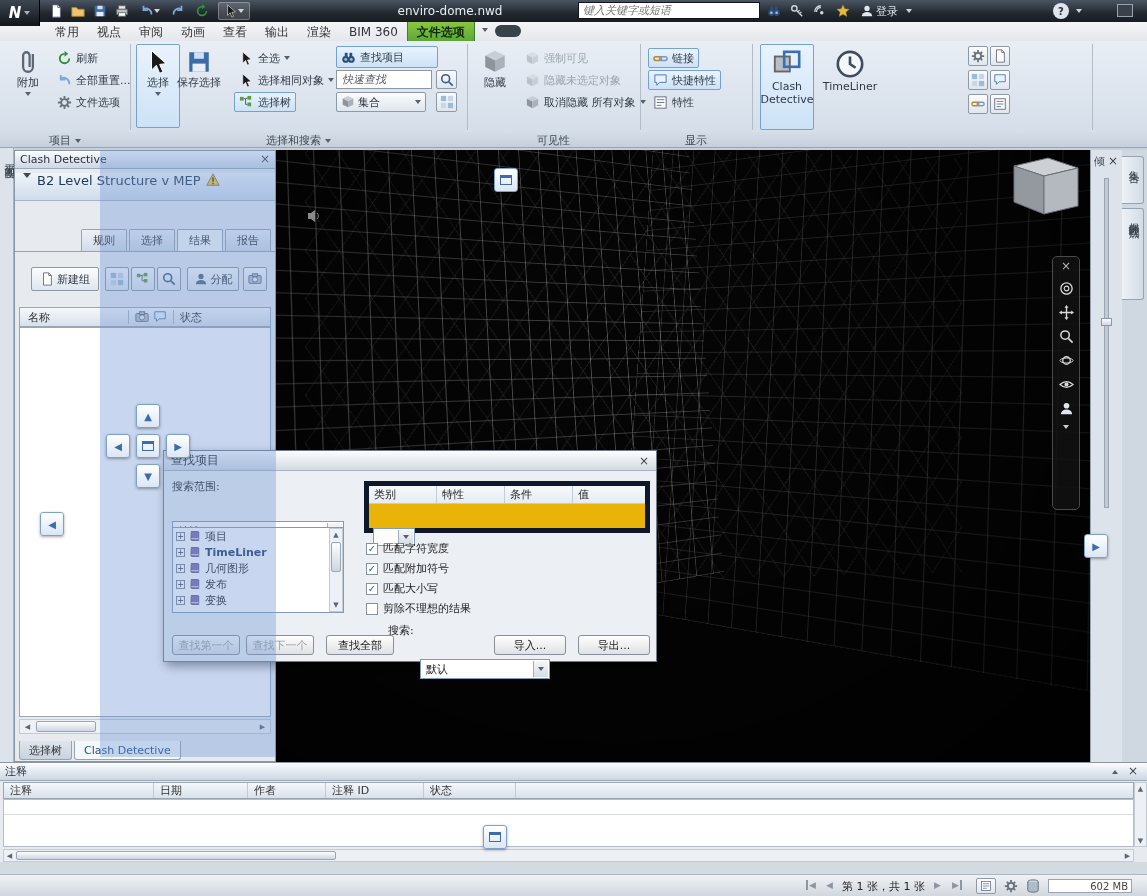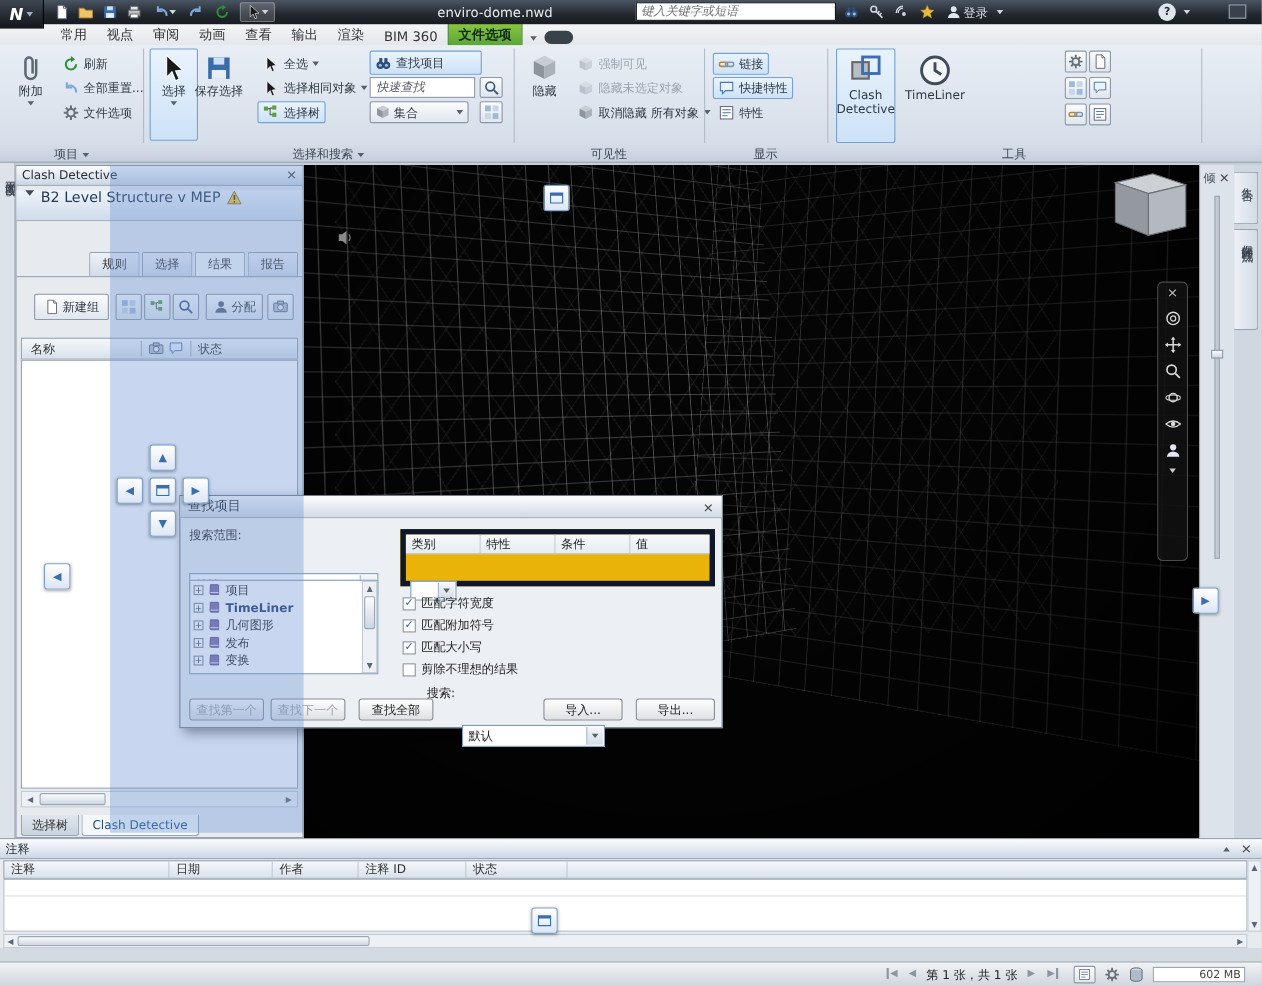--- a/index.html
+++ b/index.html
@@ -13,21 +13,21 @@
 .ar-u::before{content:"▲"}.ar-d::before{content:"▼"}.ar-l::before{content:"◀"}.ar-r::before{content:"▶"}
 
 .titlebar{left:0;top:0;width:1147px;height:22px;background:linear-gradient(#4a5563,#23282f 60%,#181c22);z-index:20}
 .appbtn{left:0;top:0;width:40px;height:26px;background:linear-gradient(#3d4650,#12151a);border-right:1px solid #000;color:#fff;display:flex;align-items:center;justify-content:center;font-weight:bold;font-size:15px;font-style:italic;z-index:30}
 .qbtn{top:2px;width:20px;height:18px;display:flex;align-items:center;justify-content:center;border-radius:2px}
 .ttitle{color:#e9edf3;font-size:12px}
 .tsearch{height:17px;border:1px solid #11151a;background:#fff;font-size:11px;padding:0 4px;font-family:inherit;font-style:italic}
 .tico{top:3px;width:18px;height:16px;display:flex;align-items:center;justify-content:center}
 .signin{color:#dfe5ec;font-size:11px}
 
-.rtabs{left:0;top:22px;width:1147px;height:22px;background:linear-gradient(#f4f5f7,#e2e5ea);border-bottom:1px solid #c8ccd2;z-index:10;display:flex;align-items:flex-end;padding-left:46px}
+.rtabs{left:0;top:22px;width:1147px;height:22px;background:linear-gradient(#f4f5f7,#e2e5ea);border-bottom:1px solid #c8ccd2;z-index:10;display:flex;align-items:center;padding-left:46px}
 .rtab{padding:2px 9px 3px;font-size:12px;color:#333}
 .rtab.grn{background:linear-gradient(#8cc63f,#55a239);color:#0e2b0c;border:1px solid #3f7d2c;border-bottom:none;font-weight:bold}
 .rbody{left:0;top:41px;width:1147px;height:91px;background:linear-gradient(#e9eef5,#d5deе9);background:linear-gradient(#e9eef5,#d5dee9);z-index:10}
 .rlabels{left:0;top:132px;width:1147px;height:16px;background:linear-gradient(#d5dde7,#c5cfdb);border-bottom:1px solid #9aa5b2;z-index:10}
 .rsep{top:3px;width:1px;height:86px;background:#b3bdc9}
 .glabel{top:1px;font-size:11px;color:#3c4754;display:flex;align-items:center;justify-content:center;gap:4px}
 .rbig{display:flex;flex-direction:column;align-items:center;padding-top:4px;gap:2px;font-size:11px;color:#2f3944;text-align:center;line-height:1.15;border:1px solid transparent;border-radius:2px}
 .rsm{display:flex;align-items:center;gap:4px;font-size:11px;color:#2f3944;height:20px;padding:0 4px;border:1px solid transparent;border-radius:2px;white-space:nowrap}
 .hl{background:linear-gradient(#e9f3fd,#cde2f7);border:1px solid #74a2d4}
 .dis{color:#9aa3ad}.dis svg{opacity:.45}
@@ -516,23 +516,20 @@
     </div>
   <div class="abs glabel" style="left:130px;width:337px">
       <span>选择和搜索</span>
       <span class="dar"></span>
     </div>
   <div class="abs glabel" style="left:467px;width:173px">
       <span>可见性</span>
     </div>
   <div class="abs glabel" style="left:640px;width:112px">
       <span>显示</span>
-    </div>
-  <div class="abs glabel" style="left:752px;width:340px">
-      <span>工具</span>
     </div>
 </div>
 
 <div class="abs" style="left:0;top:148px;width:14px;height:614px;background:#dde3ea;border-right:1px solid #aab4c0">
   <span class="abs vtext" style="left:1px;top:8px">平面视图</span>
 </div>
 
 <div class="abs panel" style="left:14px;top:150px;width:262px;height:612px;z-index:10">
   <div class="abs ptitle" style="left:0;top:0;width:260px;height:18px">
     <span>Clash Detective</span>

